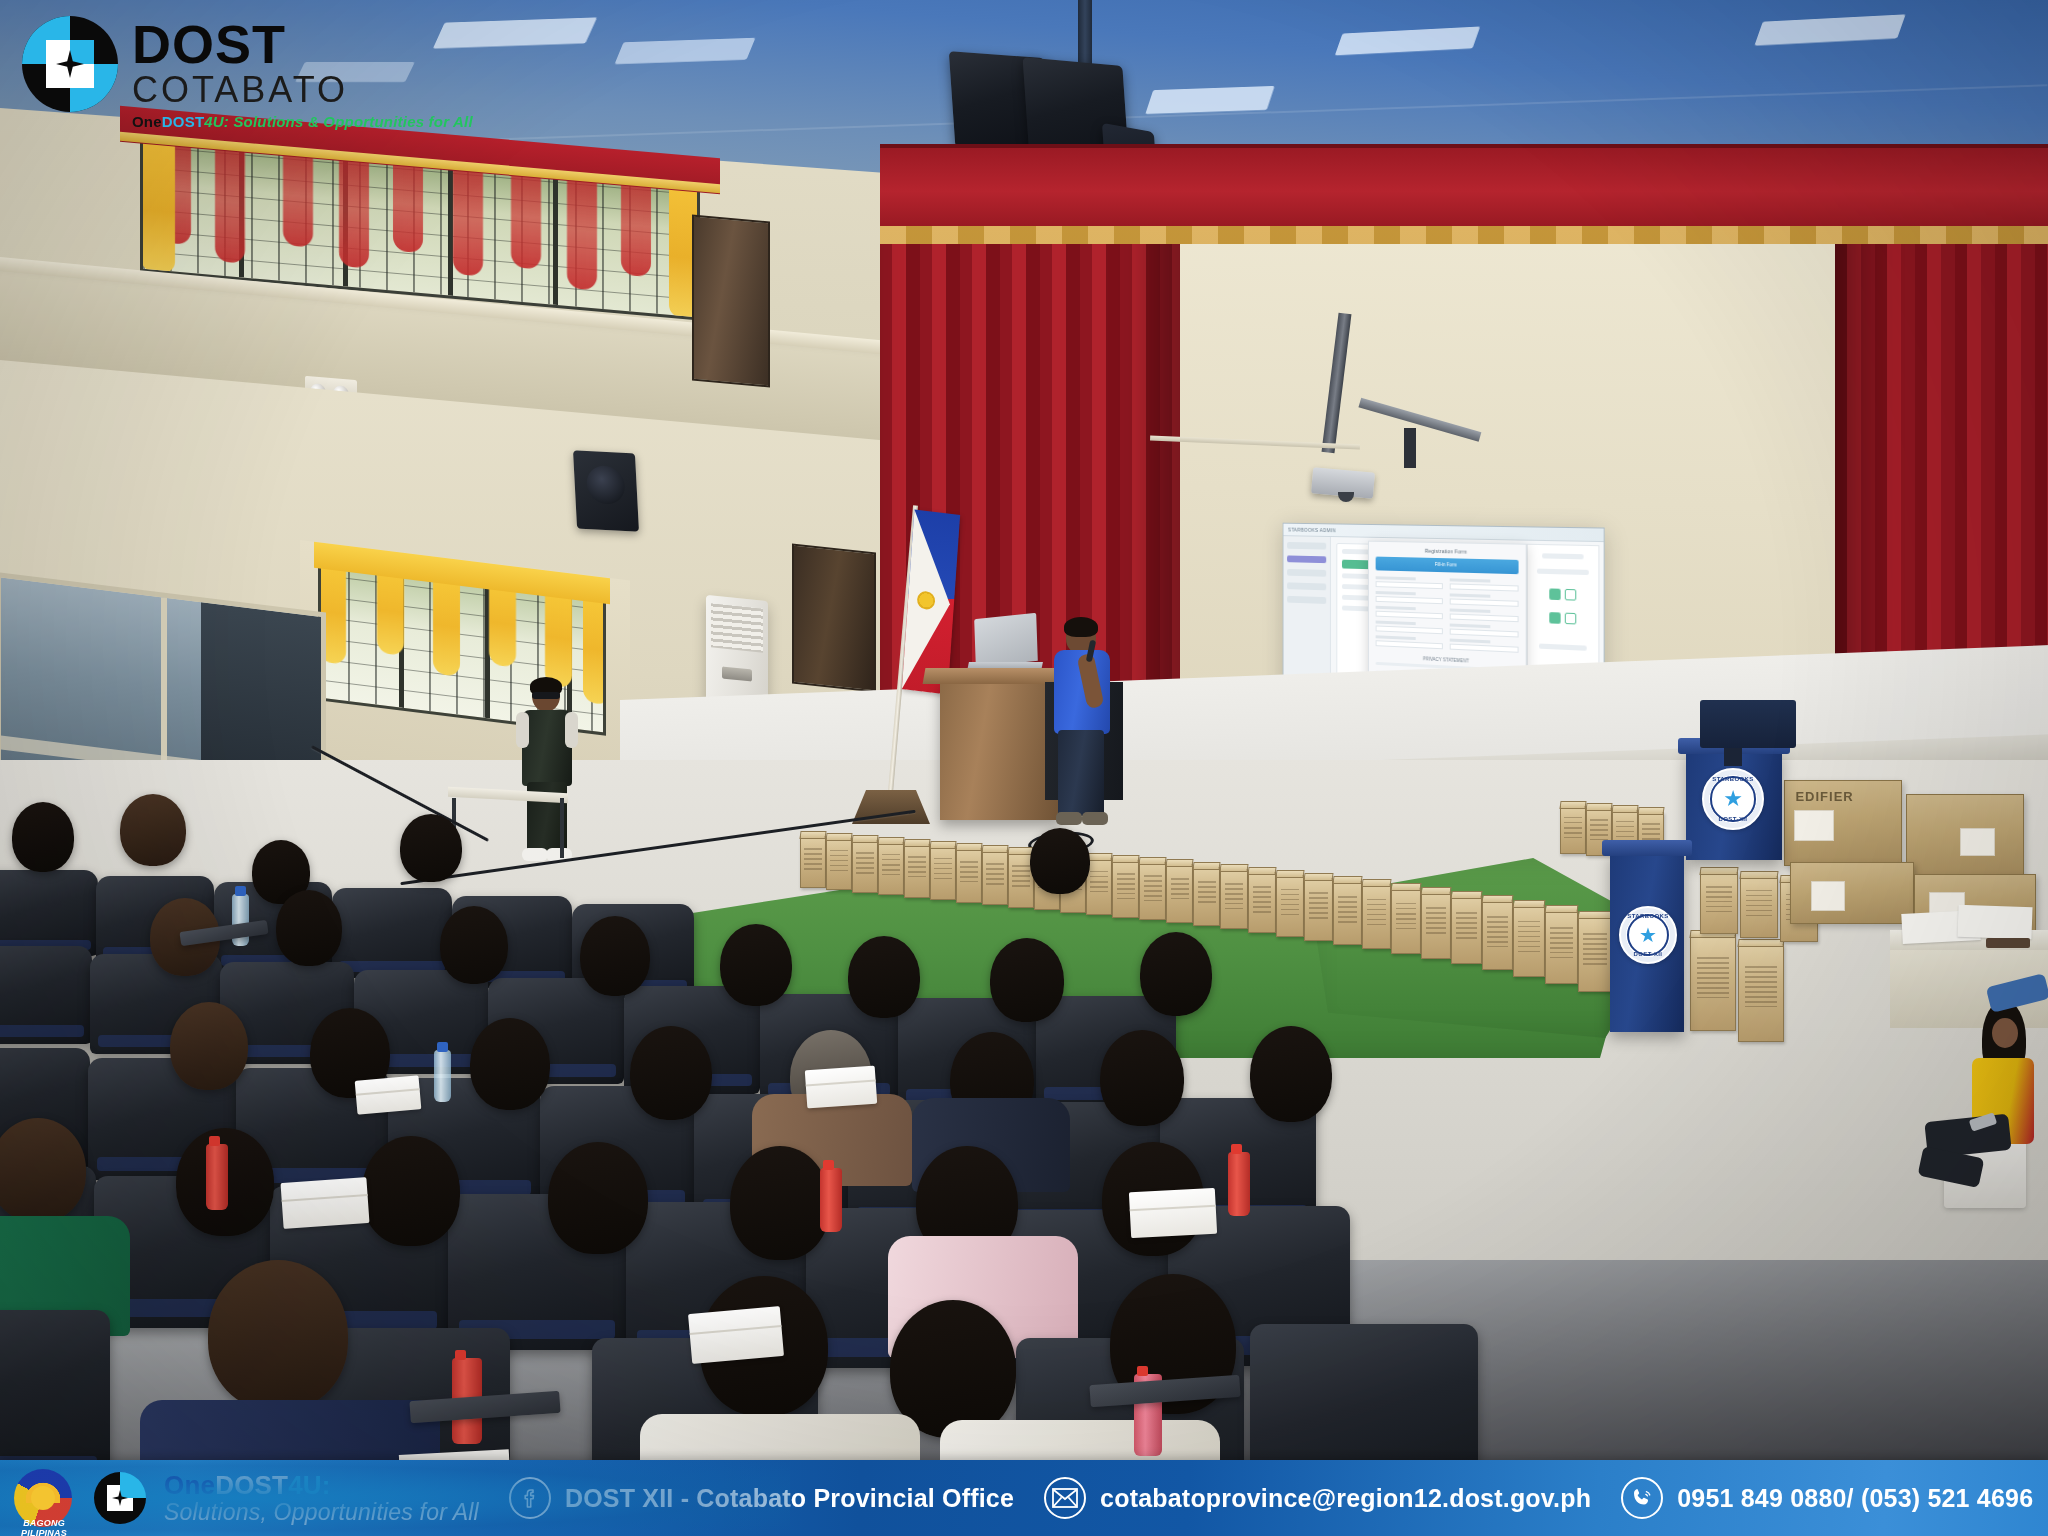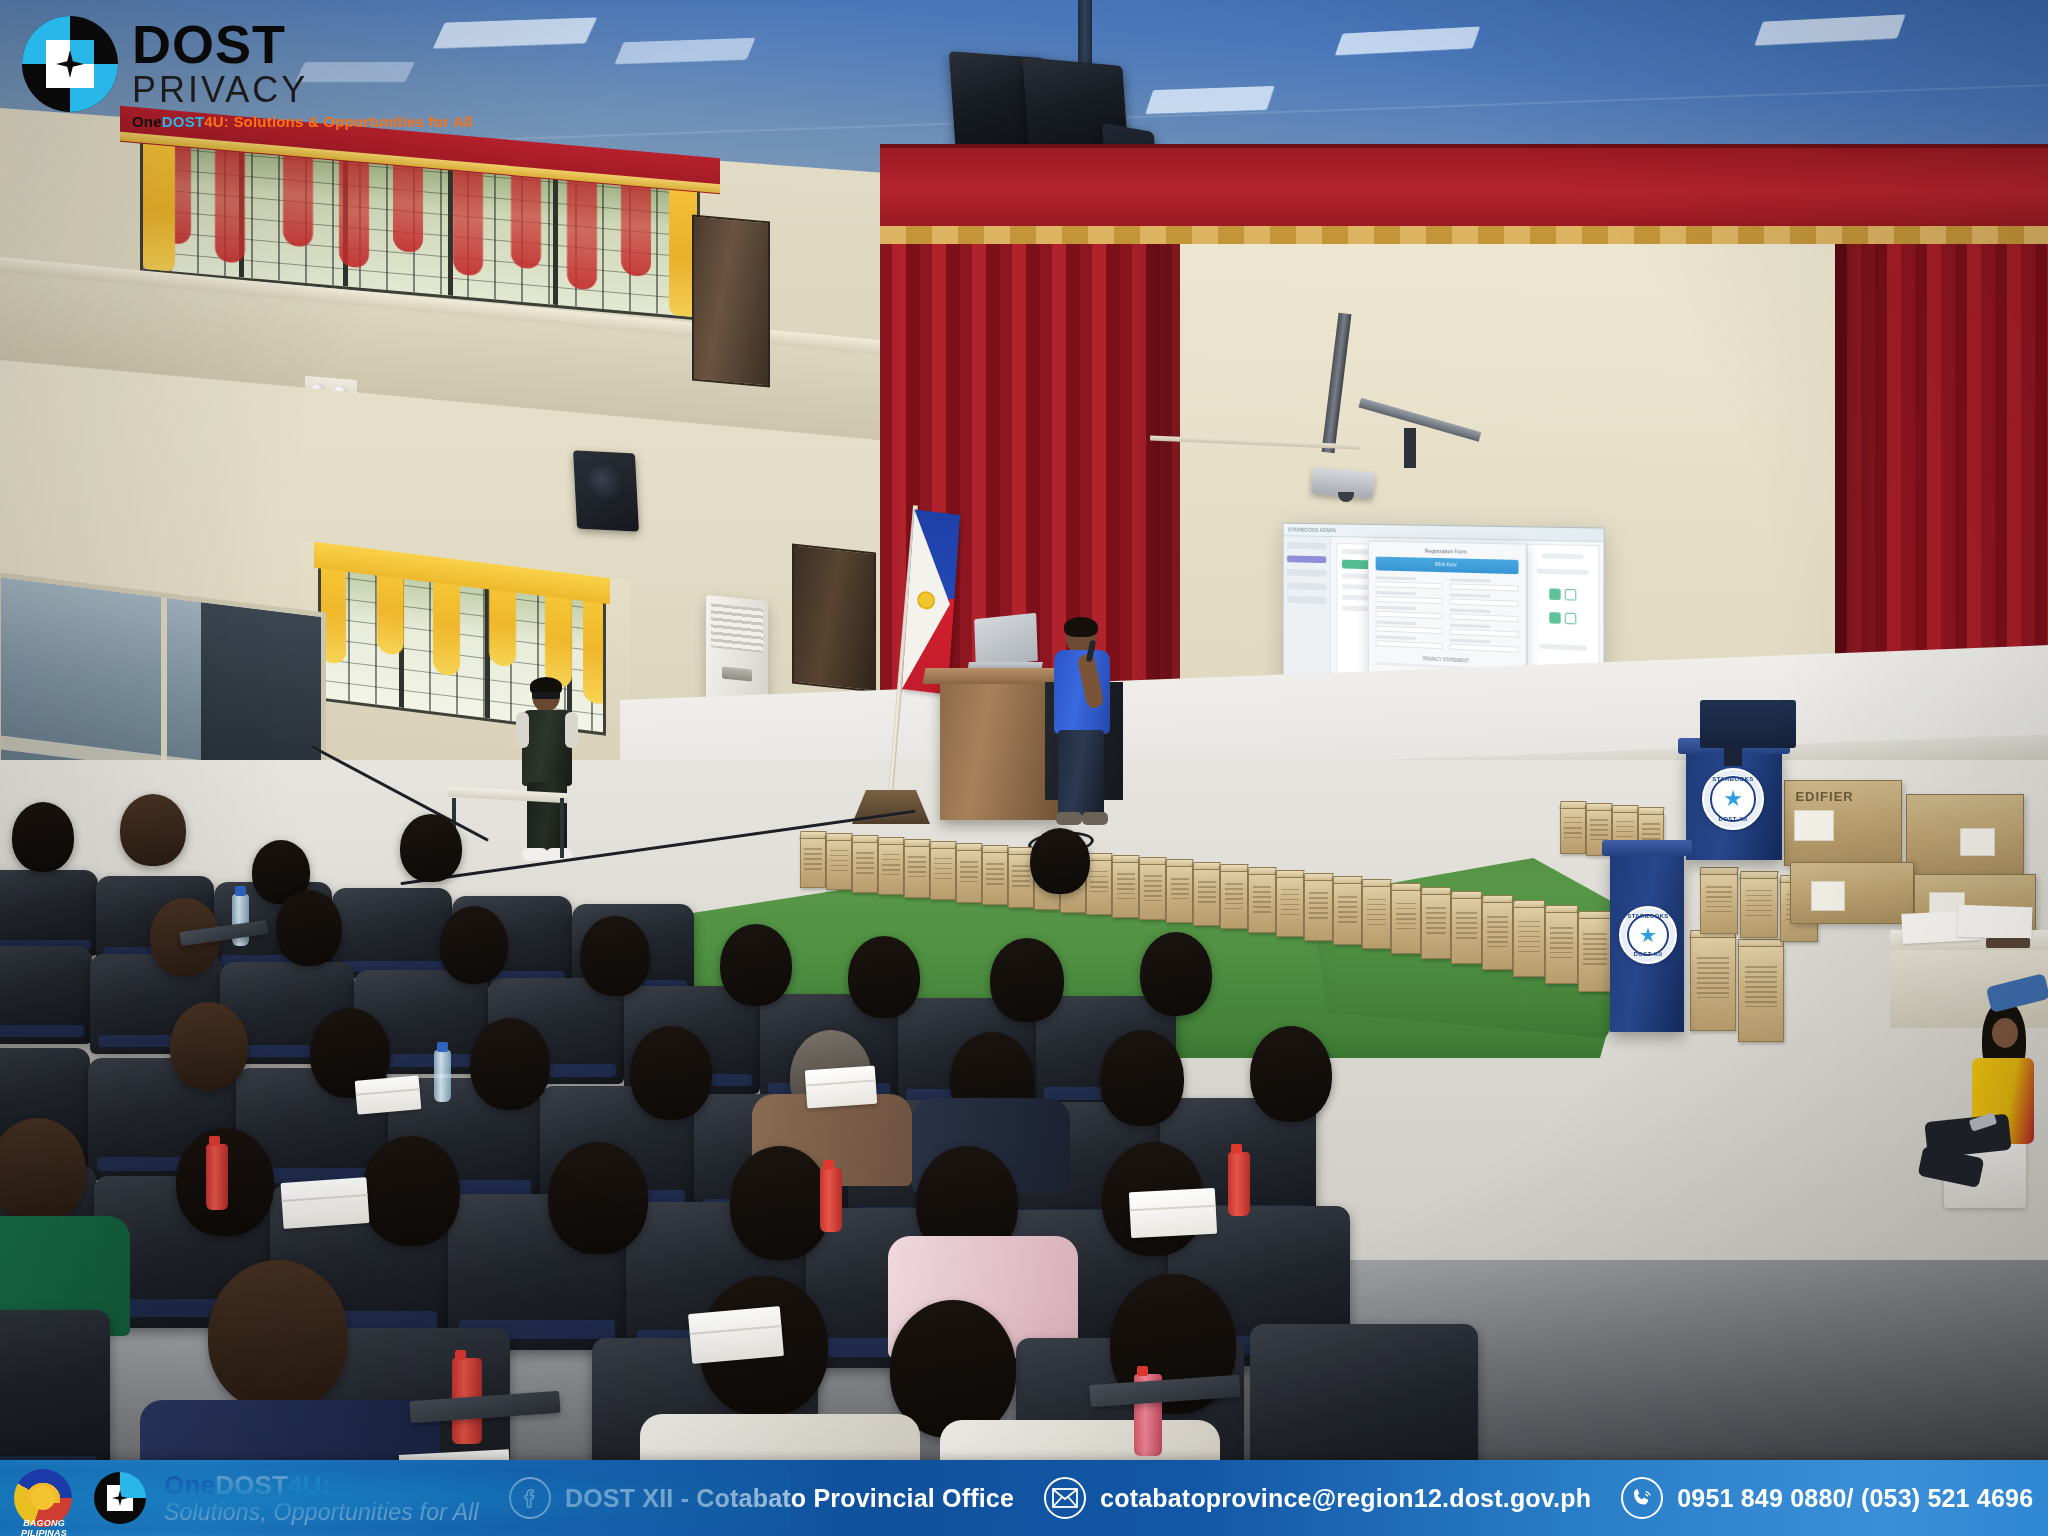--- a/index.html
+++ b/index.html
@@ -683,21 +683,21 @@
   }
   .logo-cotabato {
     font-size:36px; color:#1b1b1b; line-height:1; letter-spacing:3px;
     font-weight:400; margin-top:2px;
   }
   .logo-tag {
     font-size:15px; font-weight:bold; color:#111; margin-top:5px; letter-spacing:.2px;
   }
   .logo-tag .c-one { color:#111; }
   .logo-tag .c-dost { color:#29b6e8; }
-  .logo-tag .c-4u { color:#f97316; }
+  .logo-tag .c-4u { color:#22c55e;font-style:italic; }
 
   
   .footer {
     position:absolute; left:0; bottom:0; width:2048px; height:76px;
     z-index:60;
     background: linear-gradient(92deg,
        #1d7fc4 0%, #2a8fd4 9%, #1866b4 24%,
        #10519c 42%, #1257a5 58%, #2b7fc9 78%, #3b8fd8 92%, #2f86d1 100%);
     display:flex; align-items:center;
     box-shadow: 0 -2px 10px rgba(0,0,0,.25);
@@ -1300,21 +1300,21 @@
       <div class="dm-q dm-tr"></div>
       <div class="dm-q dm-bl"></div>
       <div class="dm-q dm-br"></div>
       <div class="dm-cyan-br"></div>
       <div class="dm-white"></div>
       <div class="dm-white-tr"></div>
       <div class="dm-star"></div>
     </div>
     <div class="logo-text">
       <div class="logo-dost">DOST</div>
-      <div class="logo-cotabato">PRIVACY</div>
+      <div class="logo-cotabato">COTABATO</div>
       <div class="logo-tag">
         <span class="c-one">One</span><span class="c-dost">DOST</span><span class="c-4u">4U: Solutions &amp; Opportunities for All</span>
       </div>
     </div>
   </div>
 
   <div class="footer">
 
     <div class="f-seg">
       <div class="ph-seal">

